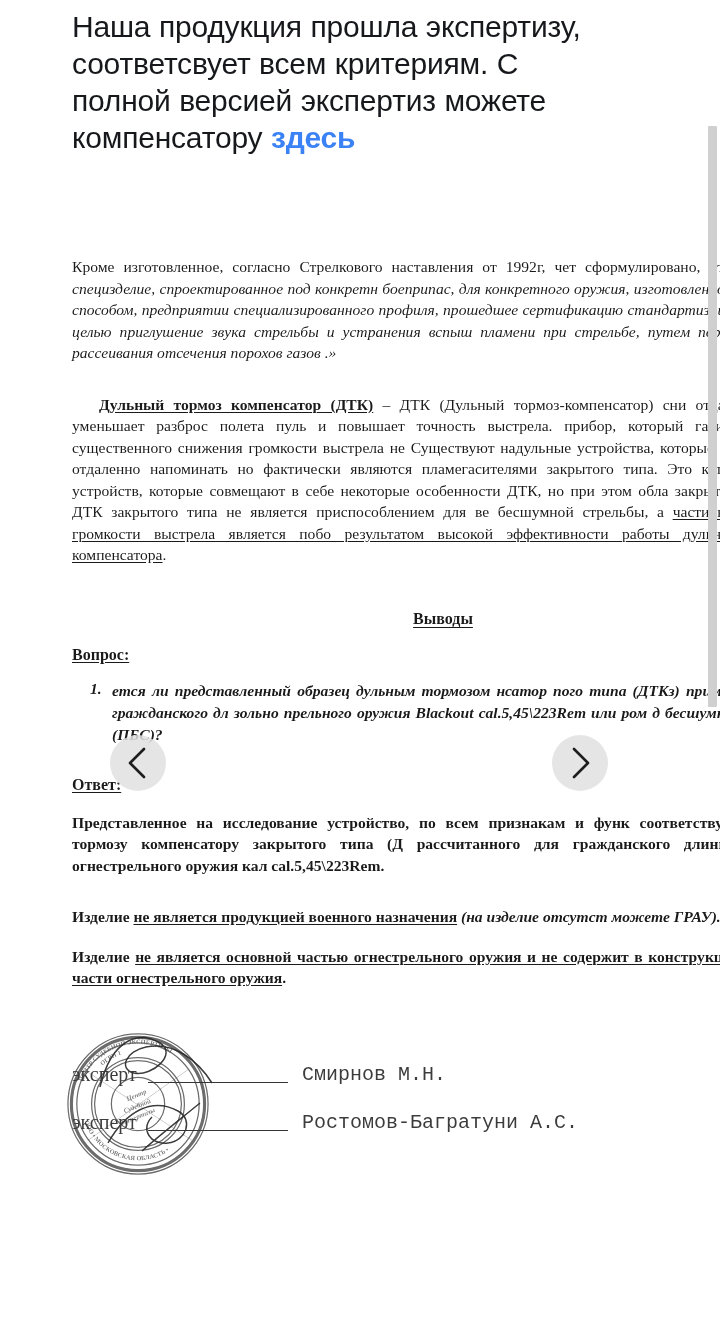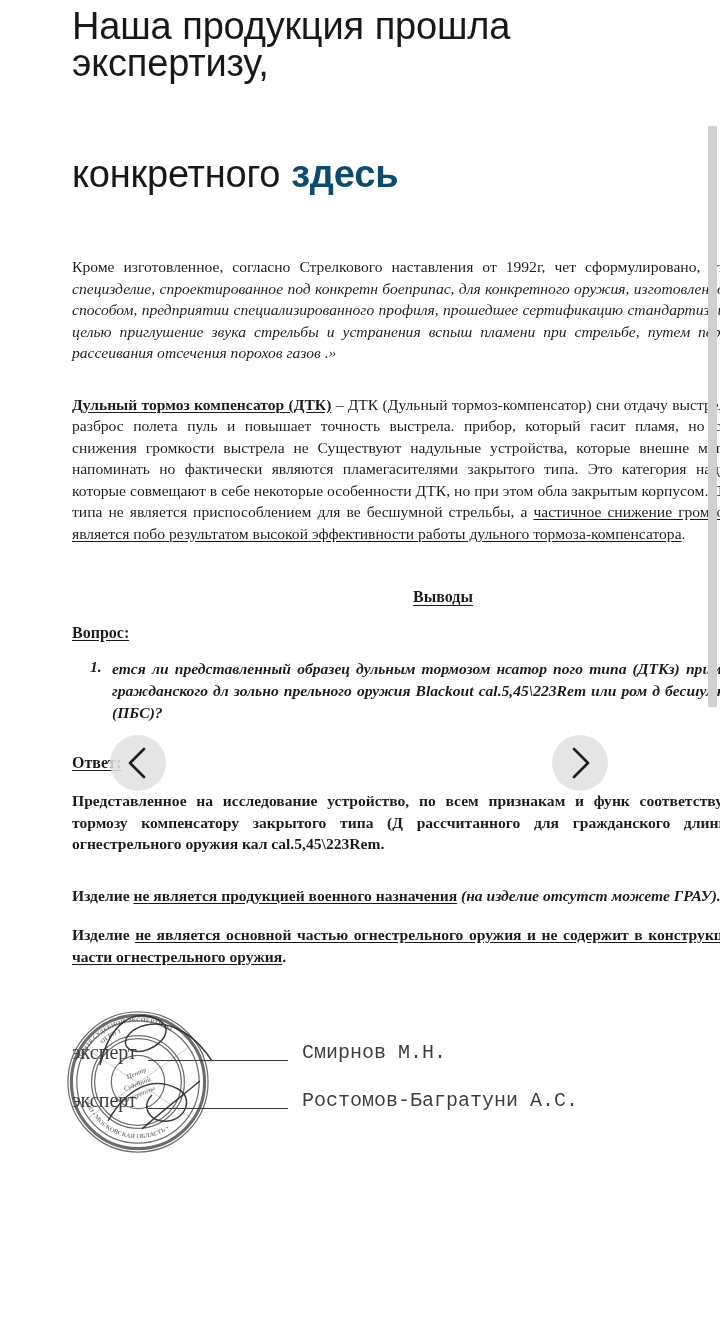--- a/index.html
+++ b/index.html
@@ -23,30 +23,30 @@
   
   .promo-block {
     position: absolute;
     left: 72px;
     top: 8px;
     width: 590px;
   }
 
   .promo-text {
     font-family: "Liberation Sans", sans-serif;
-    font-size: 38px;
+    font-size: 30px;
     line-height: 37px;
     color: #16181c;
     font-weight: 400;
     letter-spacing: -0.2px;
     word-spacing: 0.5px;
   }
 
   .promo-link {
-    color: #0c4a6e;
+    color: #3b82f6;
     font-weight: 700;
     text-decoration: none;
   }
 
   
   .doc-viewport {
     position: absolute;
     left: 0;
     top: 228px;
     width: 720px;
@@ -79,20 +79,21 @@
   .doc-p.bold { font-weight: 700; }
 
   .doc-spacer-sm { height: 18px; }
   .doc-spacer-md { height: 30px; }
   .doc-spacer-lg { height: 44px; }
 
   .u-bold-underline {
     font-weight: 700;
     text-decoration: underline;
     text-underline-offset: 2px;
+    margin-left: 27px;
   }
   .u-underline {
     text-decoration: underline;
     text-underline-offset: 2px;
   }
 
   .doc-heading-center {
     font-family: "Liberation Serif", serif;
     font-size: 16px;
     font-weight: 700;
@@ -228,23 +229,23 @@
   }
 </style>
 </head>
 <body>
 
 <div id="page">
 
   <div class="promo-block">
     <div class="promo-text">
       <span>Наша продукция прошла экспертизу,</span><br>
-      <br>
-      <br>
-      <span>конкретного </span><a class="promo-link" href="#">здесь</a>
+      <span>соответсвует всем критериям. С</span><br>
+      <span>полной версией экспертиз можете</span><br>
+      <span>компенсатору </span><a class="promo-link" href="#">здесь</a>
     </div>
   </div>
 
   <div class="doc-viewport">
     <div class="doc-sheet">
 
       <p class="doc-p"><span>Кроме изготовленное, согласно Стрелкового наставления от 1992г, чет</span>
         <span>сформулировано, что </span><i>«ПБС это специзделие, спроектированное под конкретн боеприпас, для конкретного оружия, изготовленное фабричным способом, предприятии специализированного профиля, прошедшее сертификацию стандартизацию, имеющее целью приглушение звука стрельбы и устранения вспыш пламени при стрельбе, путем перенаправления, рассеивания отсечения порохов газов .»</i></p>
 
       <div class="doc-spacer-md"></div>

